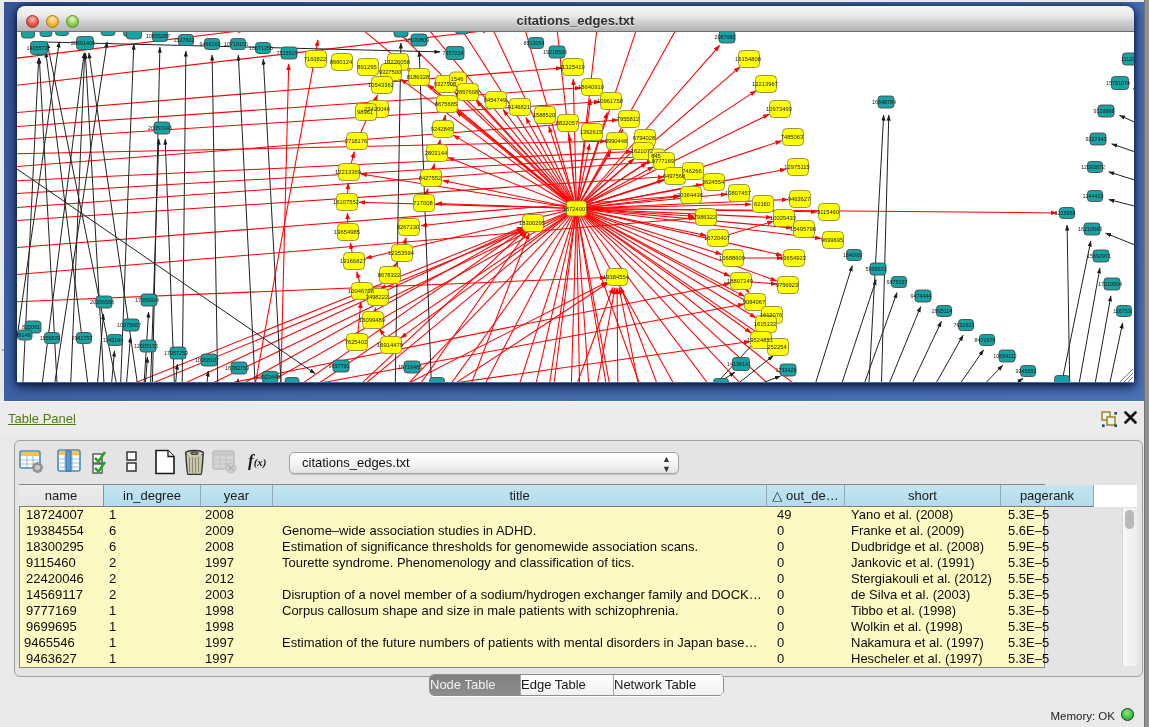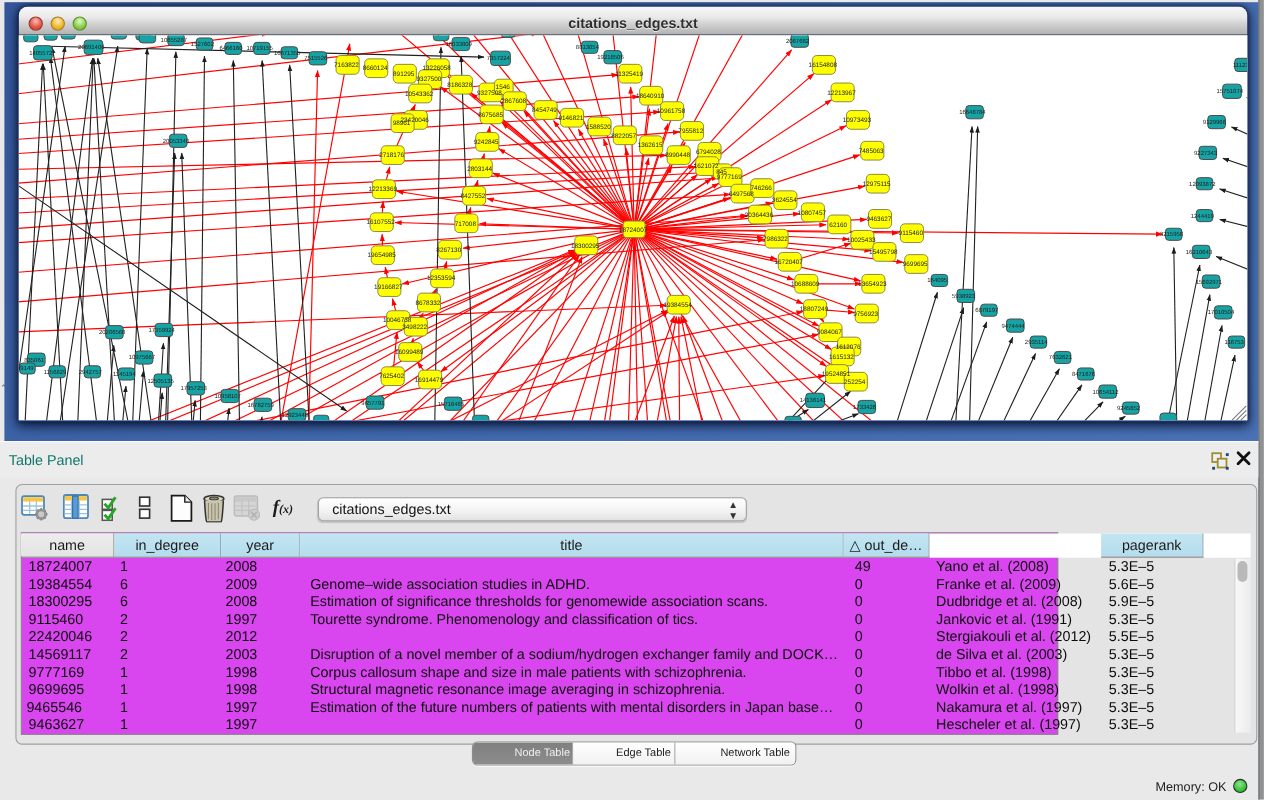--- a/index.html
+++ b/index.html
@@ -28,58 +28,58 @@
 .tbtn.g { left:49px; background:radial-gradient(circle at 50% 30%, #d8f3b8 8%, #8bd04a 55%, #63a332 100%); border:0.5px solid #579128;}
 .canvas { position:relative; width:1117px; height:350px; background:#fff; overflow:hidden; }
 
 
 .grip1 { position:absolute; left:0px; top:348px; font-size:8px; color:#555; }
 .grip2 { position:absolute; left:571px; top:398px; font-size:9px; color:#666; }
 
 
 .tp-head { position:absolute; left:0; top:401px; width:1144px; height:33px; background:#ececec;
   border-top:1px solid #fcfcfc; }
-.tp-head .lbl { position:absolute; left:8px; top:9px; font-size:13px; color:#0f766e; }
+.tp-head .lbl { position:absolute; left:8px; top:9px; font-size:13px; color:#4d7c0f;text-decoration:underline; }
 .tp-float { position:absolute; left:1101px; top:9px; width:17px; height:17px; }
 .tp-x { position:absolute; left:1124px; top:8px; width:14px; height:16px; font-size:15px; font-weight:bold; color:#111; }
 
 .panel { position:absolute; left:14px; top:440px; width:1129px; height:237px;
   border:1px solid #9f9f9f; border-radius:6px; background:#e4e4e4; }
 
 
 .tools { position:absolute; left:0px; top:6px; height:28px; width:100%; }
 .combo { position:absolute; left:274px; top:5px; width:390px; height:22px;
   border:1px solid #a2a2a2; border-radius:5px;
   background:linear-gradient(#ffffff,#f2f2f2 60%, #e2e2e2);
   box-shadow:0 1px 1px rgba(0,0,0,.15);
   font-size:13px; color:#111; line-height:20px; padding-left:12px; }
 .combo .arr { position:absolute; right:7px; top:1px; font-size:9px; color:#333; line-height:10px; }
 
 
-.tblwrap { position:absolute; left:4px; top:43px; width:943px; height:184px;
-  border:1px solid #888; background:#d946ef; }
+.tblwrap { position:absolute; left:4px; top:43px; width:1026px; height:184px;
+  border:1px solid #888; background:#fef9c3; }
 .thead { position:absolute; left:0; top:0; height:22px; width:1117px; background:#fff; }
 .th { position:absolute; top:0; height:22px; font-size:13px; color:#1a1a1a; text-align:center;
   line-height:21px; background:linear-gradient(#c3e5f2,#b4dcec); border-right:1px solid #93a9b4;
   border-bottom:1px solid #7d7d7d; overflow:hidden; white-space:nowrap; }
 .th.grey { background:linear-gradient(#ececec,#e4e4e4); border-right:1px solid #909090; }
 .tbody { position:absolute; left:0; top:22px; width:1117px; height:160px; font-size:13px; color:#0c0c0c; }
 .row { position:absolute; height:16px; line-height:16px; white-space:nowrap; width:1100px; }
 .c { position:absolute; top:0; overflow:hidden; white-space:nowrap; }
 
 .vsb { position:absolute; left:1102px; top:23px; width:15px; height:158px;
   background:linear-gradient(90deg,#f8f8f8,#ececec); border-left:1px solid #d5d5d5; }
 .vsb .thumb { position:absolute; left:2px; top:2px; width:9px; height:19px; border-radius:5px; background:#b9b9b9; }
 
 
 .tabs { position:absolute; left:429px; top:674px; height:22px; display:flex;
   border:1px solid #8e8e8e; border-radius:5px; overflow:hidden;
   background:#fff; box-shadow:0 1px 0 rgba(255,255,255,.8); }
-.tab { font-size:10px; line-height:20px; text-align:center; color:#1a1a1a;
-  background:linear-gradient(#ffffff,#f1f1f1);padding-left:36px; }
+.tab { font-size:13px; line-height:20px; color:#1a1a1a;
+  background:linear-gradient(#ffffff,#f1f1f1); }
 .tab.sel { background:linear-gradient(#7f7f7f,#8d8d8d); color:#f0f0f0; }
 .tab + .tab { border-left:1px solid #a9a9a9; }
 
 
 .mem { position:absolute; right:34px; top:710px; font-size:11.5px; color:#222; }
 .memdot { position:absolute; left:1121px; top:708px; width:13px; height:13px; border-radius:50%;
   background:radial-gradient(circle at 45% 35%, #7fe07f 10%, #35c335 60%, #22a822 100%); border:1.2px solid #2a2a2a; }
 </style>
 </head>
 <body>
@@ -667,20 +667,21 @@
 <div style="position:absolute;left:233px;top:4px;width:26px;height:22px;font-family:'Liberation Serif',serif;font-style:italic;font-weight:bold;font-size:17px;color:#1a1a1a">f<span style="font-size:11px">(x)</span></div>
     <div class="combo">citations_edges.txt<span class="arr">▲<br>▼</span></div>
   </div>
   <div class="tblwrap">
 <div class="thead">
 <div class="th grey" style="left:-1px;width:85px">name</div>
 <div class="th" style="left:84px;width:97px">in_degree</div>
 <div class="th" style="left:181px;width:72px">year</div>
 <div class="th" style="left:253px;width:494px">title</div>
 <div class="th" style="left:747px;width:78px">△ out_de…</div>
+<div class="th" style="left:825px;width:156px">short</div>
 <div class="th" style="left:981px;width:93px">pagerank</div>
 </div>
 <div class="tbody">
 <div class="row" style="top:0px">
 <span class="c" style="left:6px;width:76px">18724007</span>
 <span class="c" style="left:89px;width:90px">1</span>
 <span class="c" style="left:185px;width:66px">2008</span>
 <span class="c" style="left:757px;width:66px">49</span>
 <span class="c" style="left:831px;width:148px">Yano et al. (2008)</span>
 <span class="c" style="left:988px;width:84px">5.3E–5</span>
@@ -735,21 +736,20 @@
 <span class="c" style="left:185px;width:66px">1998</span>
 <span class="c" style="left:262px;width:483px">Corpus callosum shape and size in male patients with schizophrenia.</span>
 <span class="c" style="left:757px;width:66px">0</span>
 <span class="c" style="left:831px;width:148px">Tibbo et al. (1998)</span>
 <span class="c" style="left:988px;width:84px">5.3E–5</span>
 </div>
 <div class="row" style="top:112px">
 <span class="c" style="left:6px;width:76px">9699695</span>
 <span class="c" style="left:89px;width:90px">1</span>
 <span class="c" style="left:185px;width:66px">1998</span>
-<span class="c" style="left:262px;width:483px">Structural magnetic resonance image averaging in schizophrenia.</span>
 <span class="c" style="left:757px;width:66px">0</span>
 <span class="c" style="left:831px;width:148px">Wolkin et al. (1998)</span>
 <span class="c" style="left:988px;width:84px">5.3E–5</span>
 </div>
 <div class="row" style="top:128px">
 <span class="c" style="left:4px;width:76px">9465546</span>
 <span class="c" style="left:89px;width:90px">1</span>
 <span class="c" style="left:185px;width:66px">1997</span>
 <span class="c" style="left:262px;width:483px">Estimation of the future numbers of patients with mental disorders in Japan base…</span>
 <span class="c" style="left:757px;width:66px">0</span>

